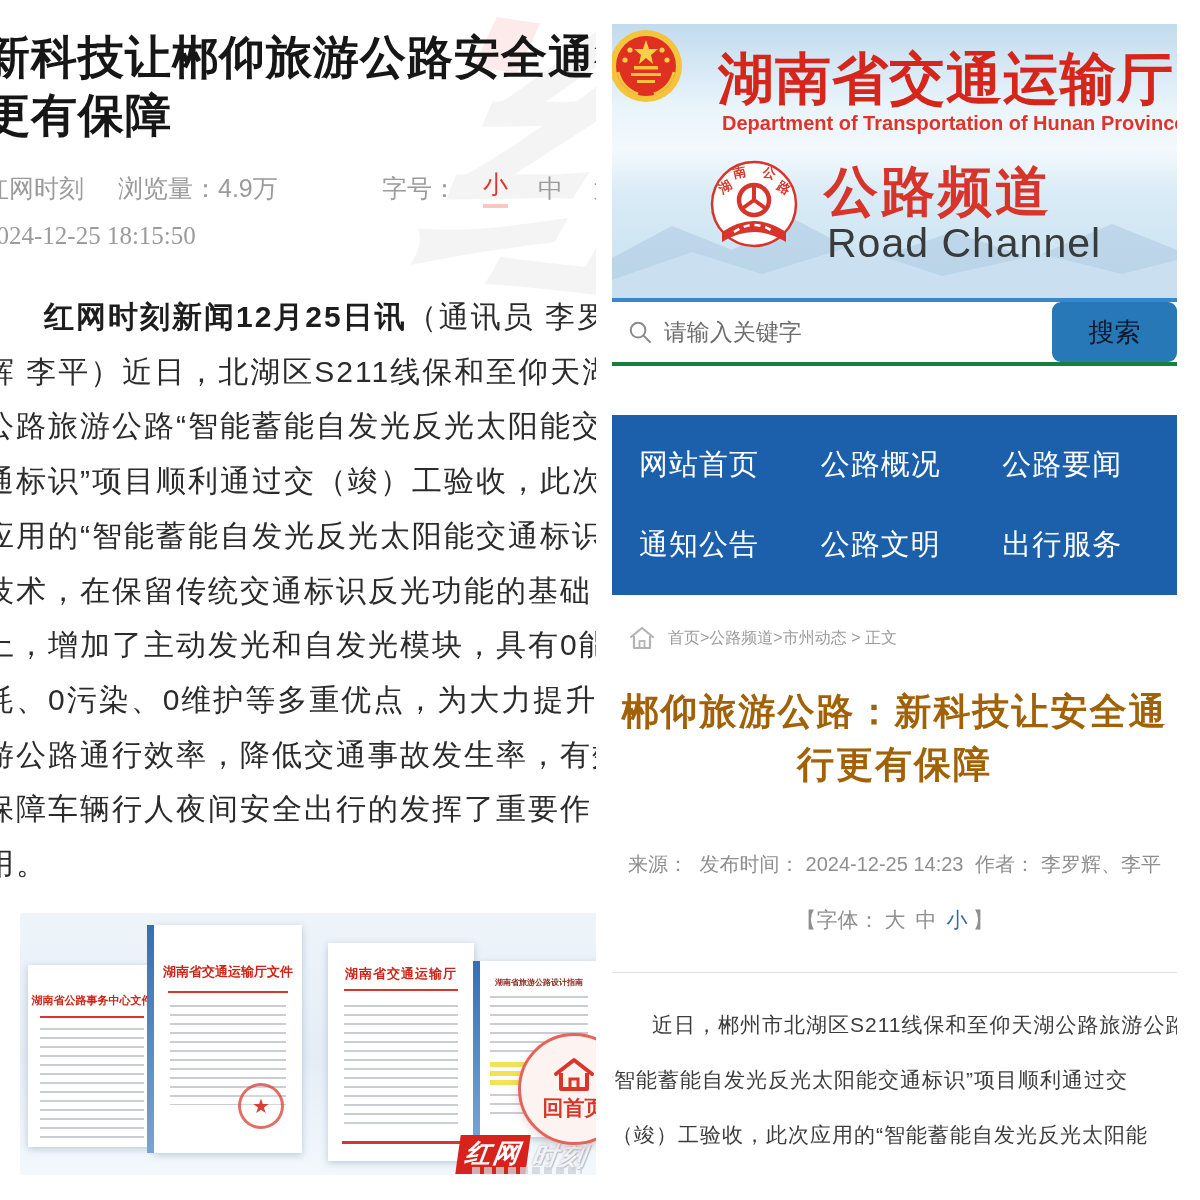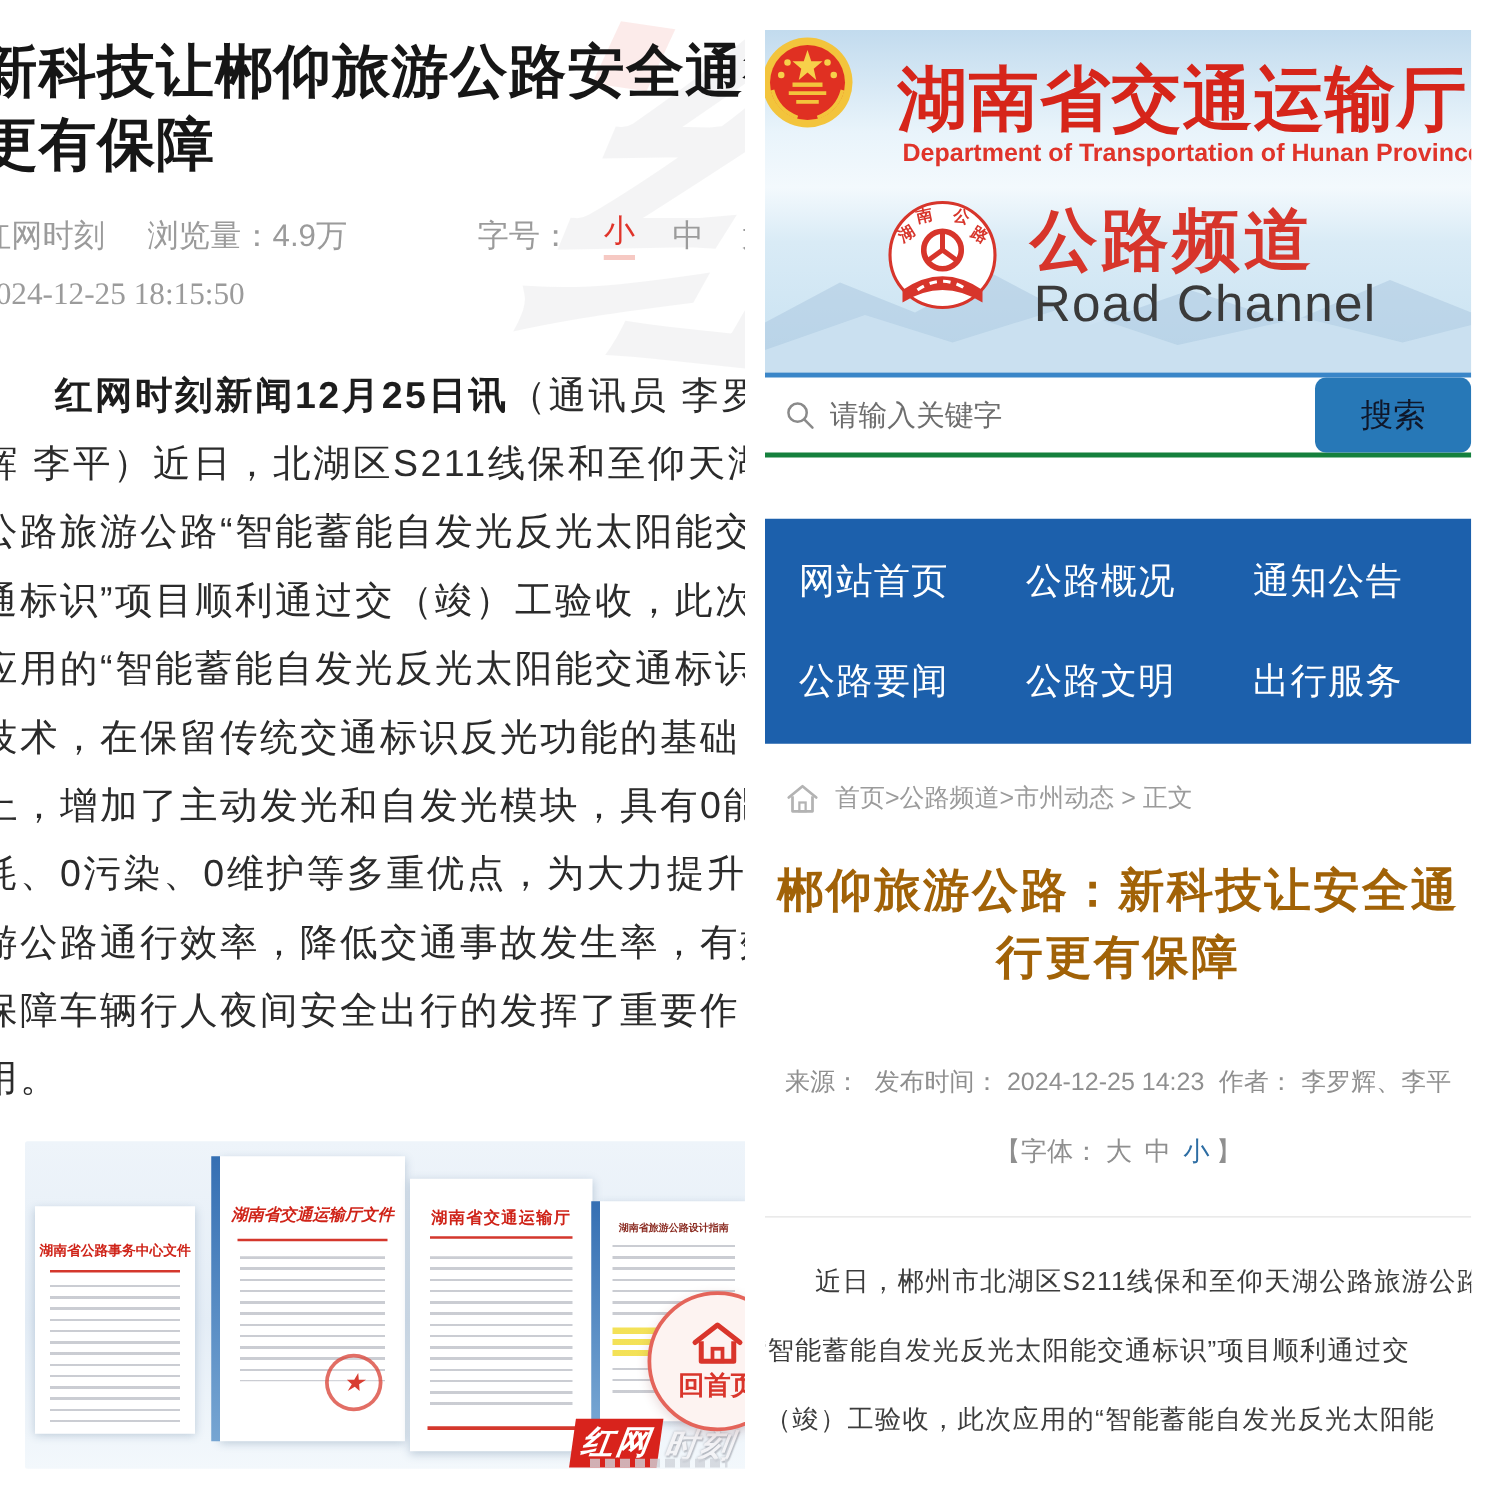--- a/index.html
+++ b/index.html
@@ -87,21 +87,21 @@
   .search-btn { width:125px; background:#2778b7; color:#0f172a; font-size:26px; border:none;
                 border-radius:9px; cursor:pointer; font-family:"Liberation Sans", sans-serif; }
 
   .rp-nav { margin-top:49px; height:180px; background:#1c60ac; display:grid;
             grid-template-columns:repeat(3,1fr); grid-template-rows:repeat(2,1fr);
             align-items:center; padding:10px 10px; }
   .rp-nav .item { color:#fff; font-size:29px; padding-left:17px; letter-spacing:1px;
                   cursor:pointer; white-space:nowrap; }
 
   .rp-breadcrumb { margin-top:30px; display:flex; align-items:center; padding-left:16px;
-                   color:#9b9b9b; font-size:20px; }
+                   color:#9b9b9b; font-size:16px; }
   .rp-breadcrumb svg { margin-right:12px; }
   .rp-title { margin:34px -10px 0; text-align:center; font-size:37px; line-height:53px;
               font-weight:800; color:#a16207; letter-spacing:2px; }
   .rp-meta { margin-top:60px; text-align:center; font-size:20px; color:#8f8f8f; white-space:nowrap; }
   .rp-meta span { margin:0 3px; }
   .rp-fontrow { margin-top:28px; text-align:center; font-size:21px; color:#8f8f8f; }
   .rp-fontrow .opt { margin:0 5px; cursor:pointer; }
   .rp-fontrow .small { color:#2d6da3; }
   .rp-divider { margin-top:38px; border-top:1px solid #e3e3e3; }
   .rp-body { margin-top:24px; font-size:21px; line-height:55px; color:#3c3c3c; letter-spacing:1px; }
@@ -150,21 +150,21 @@
         <div class="lp-line">用。</div>
       </div>
     </div>
 
     <div class="lp-image">
       <div class="doc" style="left:8px; top:52px; width:128px; height:182px;">
         <div class="dtitle" style="font-size:11px; margin-top:28px;">湖南省公路事务中心文件</div>
         <div class="dredrule" style="margin:8px 12px 0;"></div>
         <div class="dlines" style="margin:10px 12px 0; height:110px;"></div>
       </div>
-      <div class="doc" style="left:156px; top:12px; width:148px; height:228px;font-style:italic;">
+      <div class="doc" style="left:134px; top:12px; width:148px; height:228px;">
         <div class="spine" style="left:-7px;"></div>
         <div class="dtitle" style="font-size:13px; margin-top:38px;">湖南省交通运输厅文件</div>
         <div class="dredrule" style="margin:10px 14px 0;"></div>
         <div class="dlines" style="margin:12px 16px 0; height:100px;"></div>
         <div class="seal" style="left:84px; top:158px;">★</div>
       </div>
       <div class="doc" style="left:308px; top:30px; width:146px; height:218px;">
         <div class="dtitle" style="font-size:13px; margin-top:22px; letter-spacing:1px;">湖南省交通运输厅</div>
         <div class="dredrule" style="margin:6px 16px 0;"></div>
         <div class="dlines" style="margin:14px 16px 0; height:120px;"></div>
@@ -245,22 +245,22 @@
           <line x1="17" y1="17" x2="24" y2="24" stroke="#8a8a8a" stroke-width="2.2" stroke-linecap="round"></line>
         </svg>
         <input type="text" placeholder="请输入关键字" style="">
       </div>
       <button class="search-btn">搜索</button>
     </div>
 
     <div class="rp-nav">
       <div class="item">网站首页</div>
       <div class="item">公路概况</div>
+      <div class="item">公路要闻</div>
       <div class="item">通知公告</div>
-      <div class="item">公路要闻</div>
       <div class="item">公路文明</div>
       <div class="item">出行服务</div>
     </div>
 
     <div class="rp-breadcrumb">
       <svg width="28" height="26" viewBox="0 0 28 26">
         <path d="M3 12 L14 3 L25 12" fill="none" stroke="#b3b3b3" stroke-width="2.2" stroke-linecap="round" stroke-linejoin="round"></path>
         <path d="M6 11 L6 23 L22 23 L22 11" fill="none" stroke="#b3b3b3" stroke-width="2.2" stroke-linejoin="round"></path>
         <rect x="11.5" y="16" width="5" height="7" fill="none" stroke="#b3b3b3" stroke-width="1.8"></rect>
       </svg>

